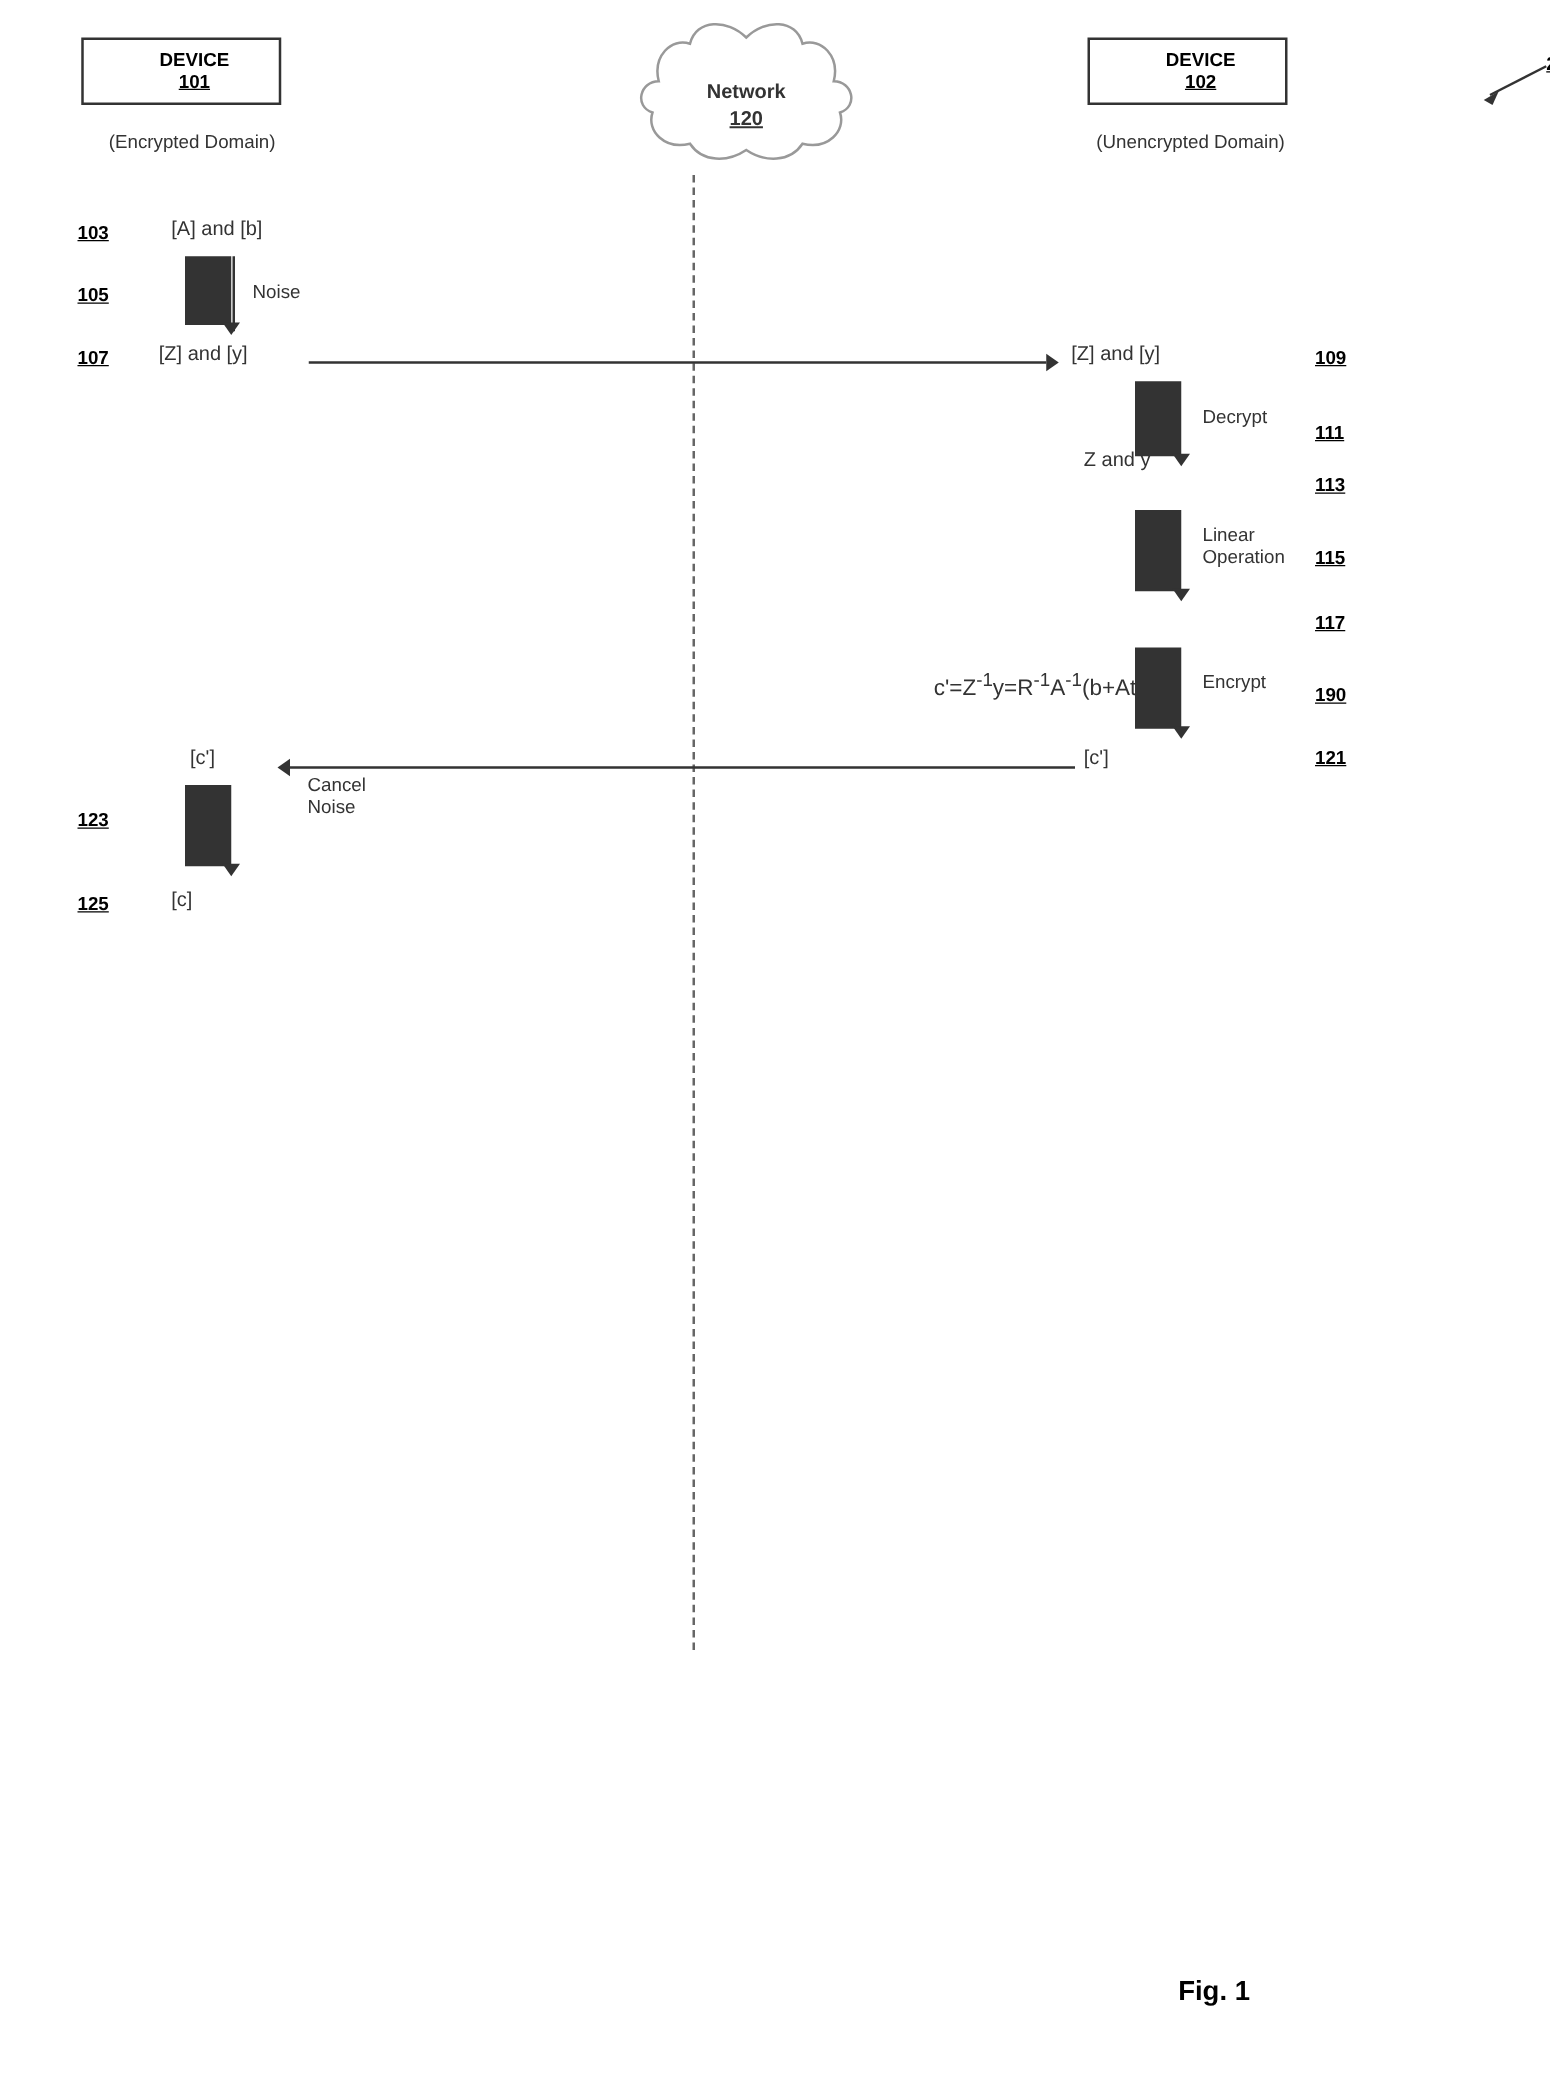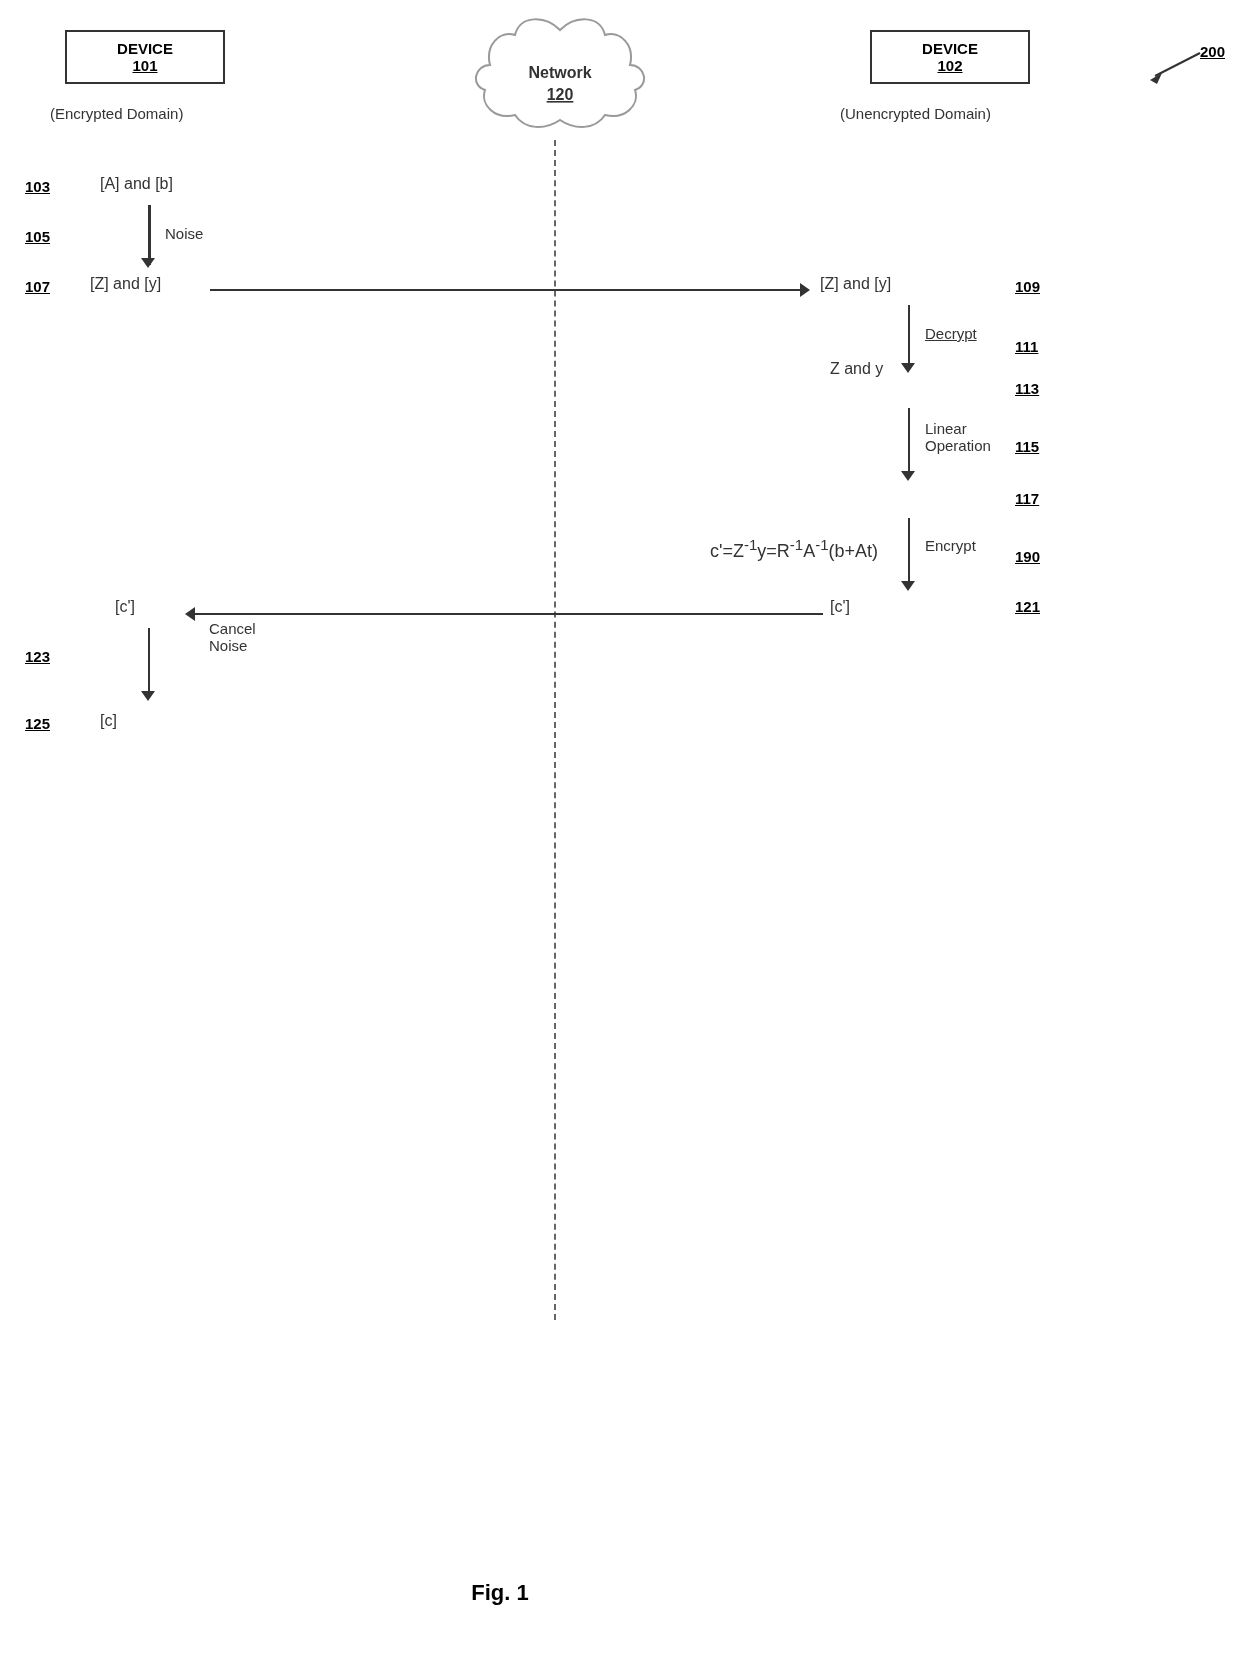--- a/index.html
+++ b/index.html
@@ -62,21 +62,21 @@
       font-size: 15px;
       color: #333;
     }
     .fig-caption {
       text-align: center;
       font-size: 22px;
       font-weight: bold;
       margin-top: 20px;
     }
     
-    .pos { position: absolute; }
+    .pos { position: absolute; padding-left: 37px; }
   </style>
 </head>
 <body>
 
 <div class="diagram-container">
 
   <div class="pos" style="top:38px; left:1060px;">
     <svg width="170" height="50">
       <line x1="140" y1="15" x2="95" y2="38" stroke="#333" stroke-width="2"></line>
       <polygon points="90,42 102,35 97,46" fill="#333"></polygon>
@@ -140,21 +140,21 @@
   </div>
 
   <div class="pos label-text" style="top:275px; left:820px; font-size:16px;">[Z] and [y]</div>
 
   <div class="pos ref-number" style="top:278px; left:1015px;">109</div>
 
   <div class="pos" style="top:305px; left:908px; width:2px; height:60px; background:#333;"></div>
   <div class="pos" style="top:363px; left:901px;">
     <div class="arrow-head-down"></div>
   </div>
-  <div class="pos label-text" style="top:325px; left:925px;text-decoration:underline;">Decrypt</div>
+  <div class="pos label-text" style="top:325px; left:925px;">Decrypt</div>
 
   <div class="pos ref-number" style="top:338px; left:1015px;">111</div>
 
   <div class="pos label-text" style="top:360px; left:830px; font-size:16px;">Z and  y</div>
 
   <div class="pos ref-number" style="top:380px; left:1015px;">113</div>
 
   <div class="pos" style="top:408px; left:908px; width:2px; height:65px; background:#333;"></div>
   <div class="pos" style="top:471px; left:901px;">
     <div class="arrow-head-down"></div>
@@ -192,15 +192,15 @@
   <div class="pos" style="top:691px; left:141px;">
     <div class="arrow-head-down"></div>
   </div>
   <div class="pos label-text" style="top:620px; left:165px;margin-left:44px;">Cancel<br>Noise</div>
 
   <div class="pos ref-number" style="top:648px; left:25px;">123</div>
 
   <div class="pos ref-number" style="top:715px; left:25px;">125</div>
   <div class="pos label-text" style="top:712px; left:100px; font-size:16px;">[c]</div>
 
-  <div class="pos fig-caption" style="top:1560px; left:0; width:1000px;">Fig. 1</div>
+  <div class="pos fig-caption" style="top:1560px; left:0; width:1000px;text-align:right;">Fig. 1</div>
 
 </div>
 
 </body></html>

